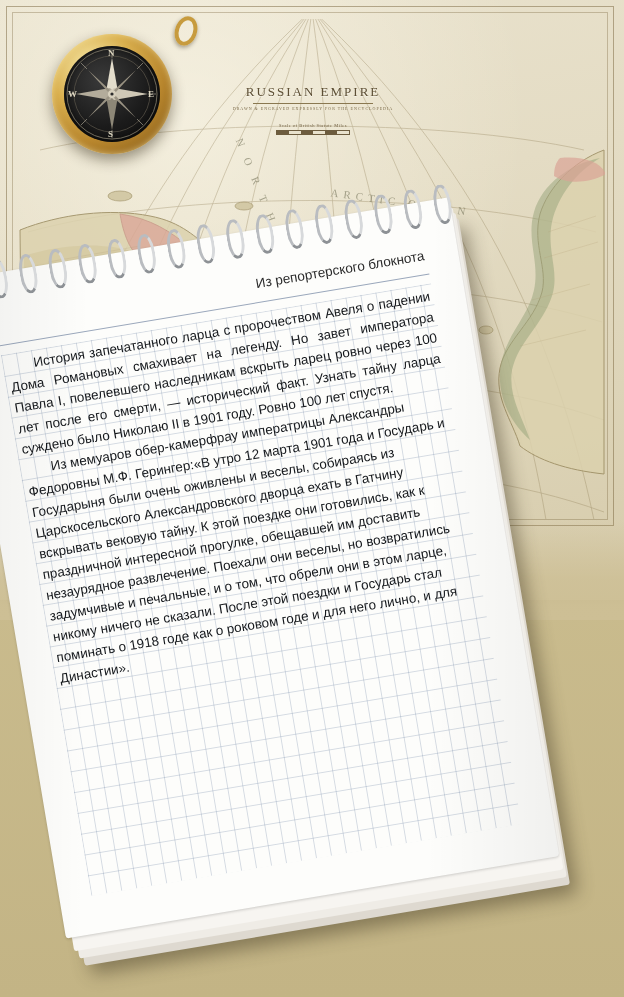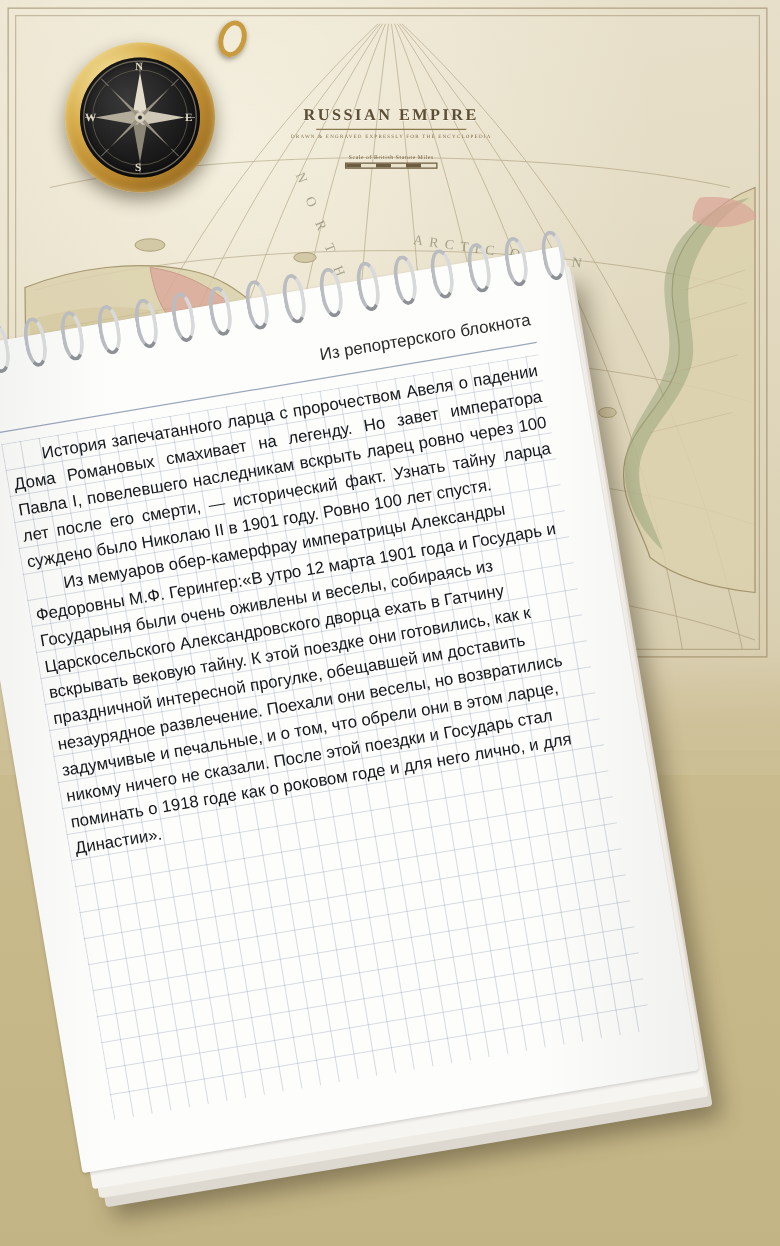--- a/index.html
+++ b/index.html
@@ -78,21 +78,21 @@
     left: 228px; top: 84px;
     width: 170px;
     text-align: center;
   }
   .cartouche-title {
     font-family: "Liberation Serif", serif;
     font-size: 13px;
     letter-spacing: 2px;
     color: #5d4f34;
     font-variant: small-caps;
-    font-weight: bold;
+    font-weight: normal;
     text-shadow: 0 1px 0 rgba(255,255,255,0.5);
   }
   .cartouche-rule {
     margin: 3px auto 2px auto;
     width: 120px; height: 1px;
     background: #8a7850;
   }
   .cartouche-sub {
     font-family: "Liberation Serif", serif;
     font-size: 4px;

